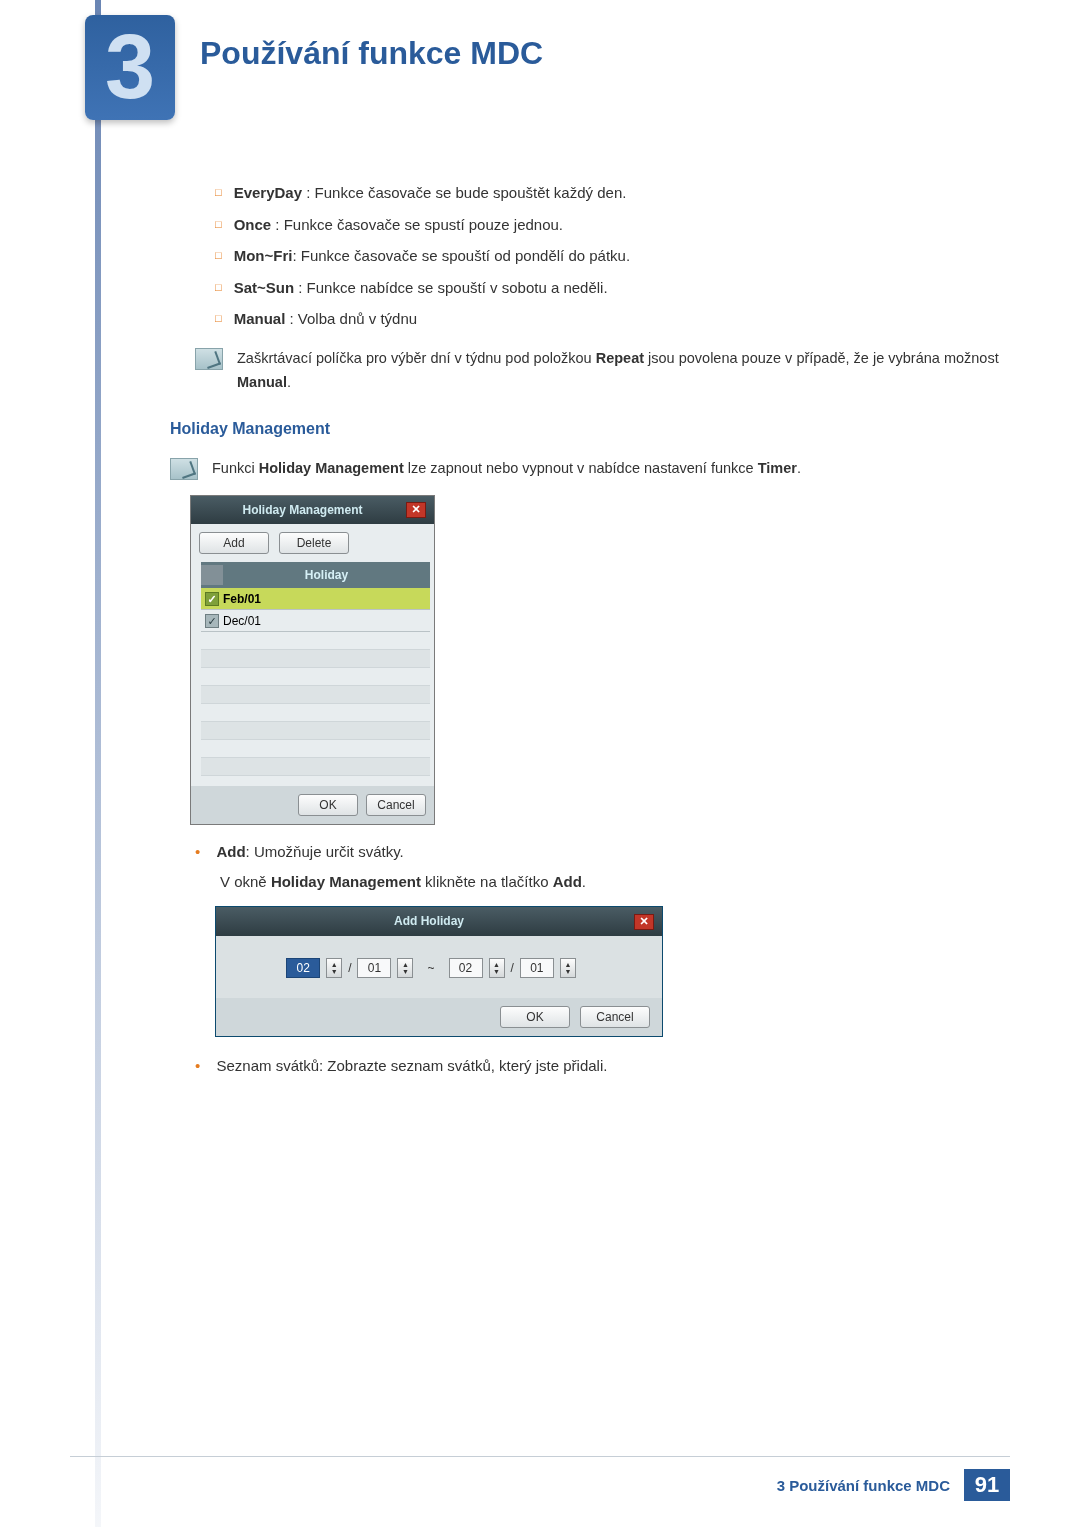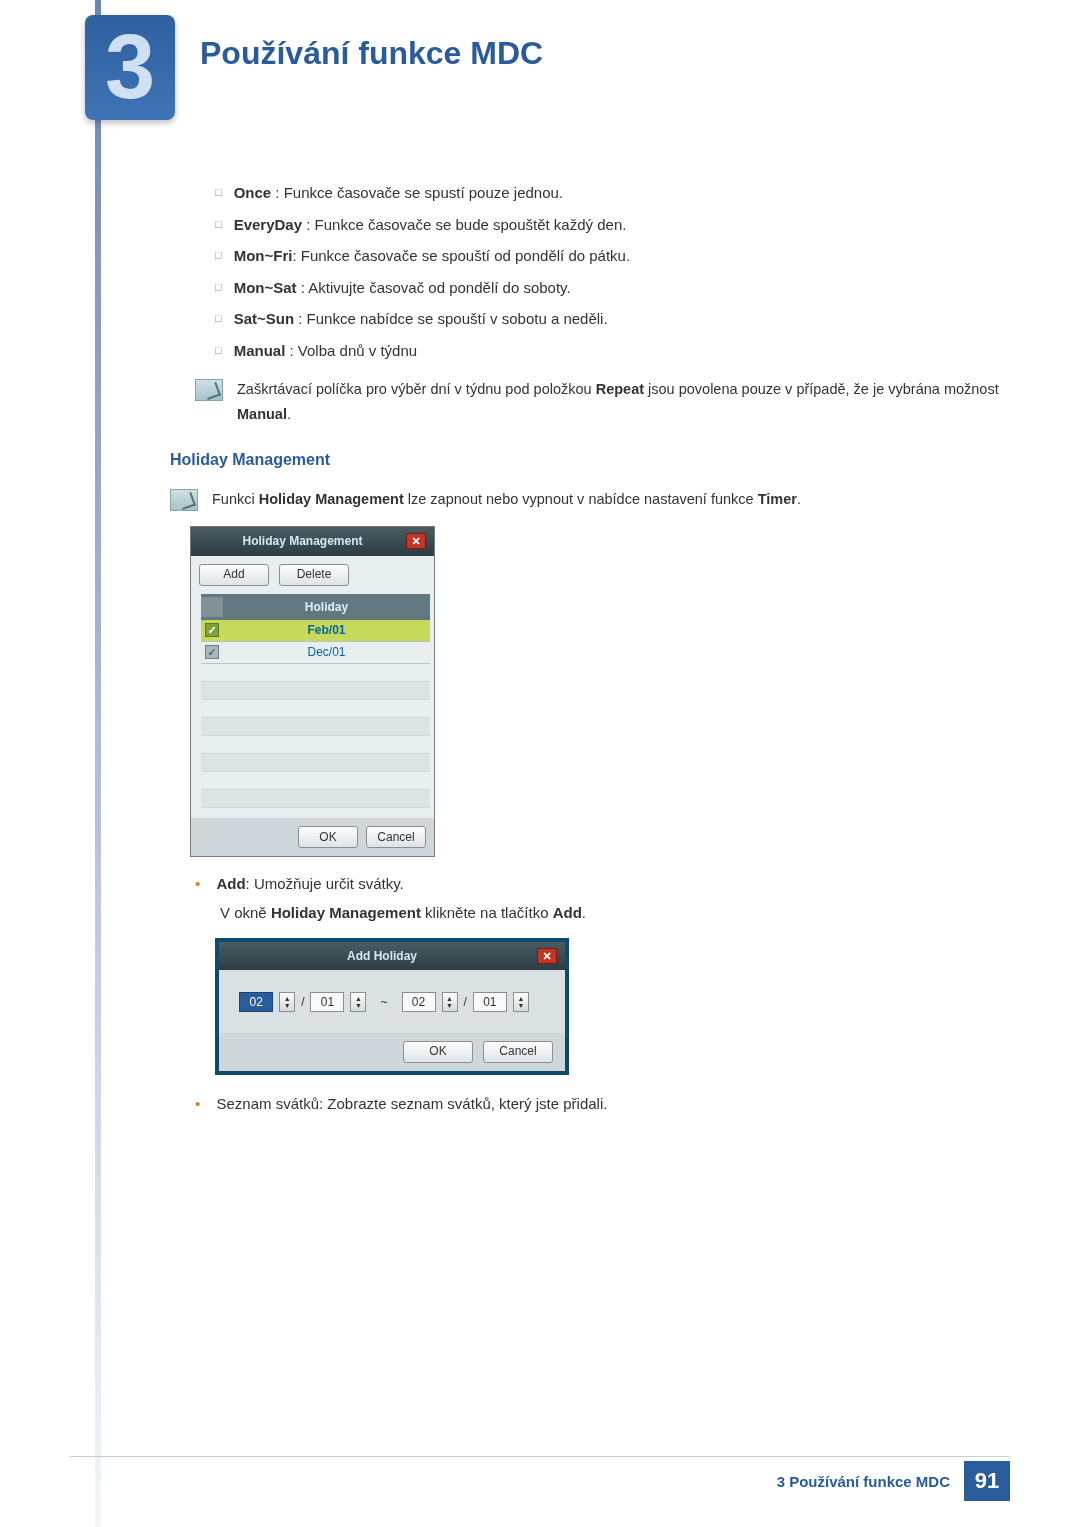--- a/index.html
+++ b/index.html
@@ -118,30 +118,30 @@
   .hm-head .lbl{ flex:1; }
   .hm-row{ display:flex; height:22px; align-items:center;
            border-bottom:1px solid #b9c2c6; }
   .hm-row.sel{ background:#c7d95a; font-weight:bold; }
   .hm-row .cb{ width:22px; display:flex; align-items:center; justify-content:center;}
   .hm-row .cb div{
      width:14px; height:14px; background:#a7b7bb; border:1px solid #6e7e82;
      display:flex; align-items:center; justify-content:center; color:#2a3c42; font-size:11px;
   }
   .hm-row.sel .cb div{ background:#7fa03a; border-color:#5d7a22; color:#fff; }
-  .hm-row .val{ flex:1; text-align:center; color:#0369a1;}
+  .hm-row .val{ flex:1; text-align:left; color:#000000;}
   .hm-empty{ height:18px; border-bottom:1px solid #cfd6d9;}
   .hm-empty:nth-child(odd){ background:#dde3e5; }
   .hm-footer{ background:#cfd7da; padding:8px; display:flex; justify-content:flex-end; gap:8px; }
 
   
   .ah-dialog{
-    width:354px;
+    width:448px;
     margin:12px 15px 16px 20px;
-    border:4px solid #0c4a6e;
+    border:1px solid #0c4a6e;
     background:#e8edef;
     font-size:12px;
   }
   .ah-body{
     padding:22px 34px 20px 18px;
     display:flex; align-items:center; justify-content:center;
     gap:6px; color:#333;
     background:#dbe1e3;
   }
   .spin{
@@ -160,21 +160,21 @@
   
   .page-footer{
     position:absolute;
     right:70px; bottom:26px;
     display:flex; align-items:center;
     font-size:15px;
     color:#2a5b9a;
     font-weight:bold;
   }
   .page-num{
-    width:46px; height:40px; background:#2a5b9a; color:#fff;
+    width:46px; height:32px; background:#2a5b9a; color:#fff;
     display:flex; align-items:center; justify-content:center;
     font-size:22px; margin-left:14px;
   }
   .footer-rule{
     position:absolute; left:70px; right:70px; bottom:70px;
     height:1px; background:#c6ced6;
   }
 </style>
 </head>
 <body>
@@ -182,24 +182,23 @@
 <div class="side-accent"></div>
 
 <div class="chapter-badge">
   <span>3</span>
 </div>
 <h1 class="page-title">Používání funkce MDC</h1>
 
 <div class="content">
 
   <ul class="square">
+    <li><span class="bold">EveryDay</span><span> : Funkce časovače se bude spouštět každý den.</span></li>
     <li><span class="bold">Once</span><span> : Funkce časovače se spustí pouze jednou.</span></li>
-    <li><span class="bold">EveryDay</span><span> : Funkce časovače se bude spouštět každý den.</span></li>
     <li><span class="bold">Mon~Fri</span><span>: Funkce časovače se spouští od pondělí do pátku.</span></li>
-    <li><span class="bold">Mon~Sat</span><span> : Aktivujte časovač od pondělí do soboty.</span></li>
     <li><span class="bold">Sat~Sun</span><span> : Funkce nabídce se spouští v sobotu a neděli.</span></li>
     <li><span class="bold">Manual</span><span> : Volba dnů v týdnu</span></li>
   </ul>
 
   <div class="note-row">
     <div class="note-icon"></div>
     <div class="note-text">
       <span>Zaškrtávací políčka pro výběr dní v týdnu pod položkou </span><span class="bold">Repeat</span><span> jsou povolena pouze v případě, že je vybrána možnost </span><span class="bold">Manual</span><span>.</span>
     </div>
   </div>

